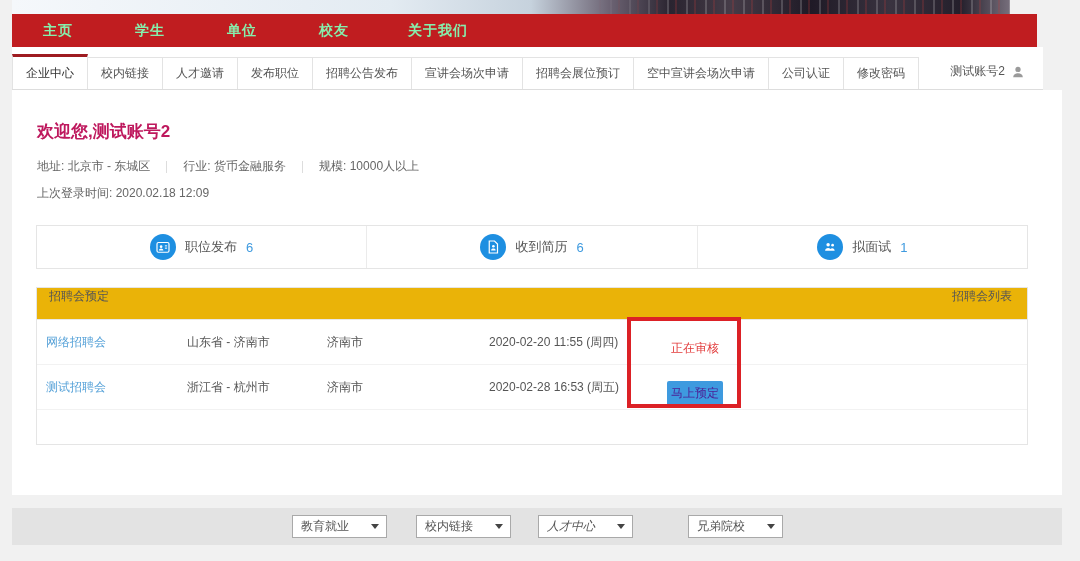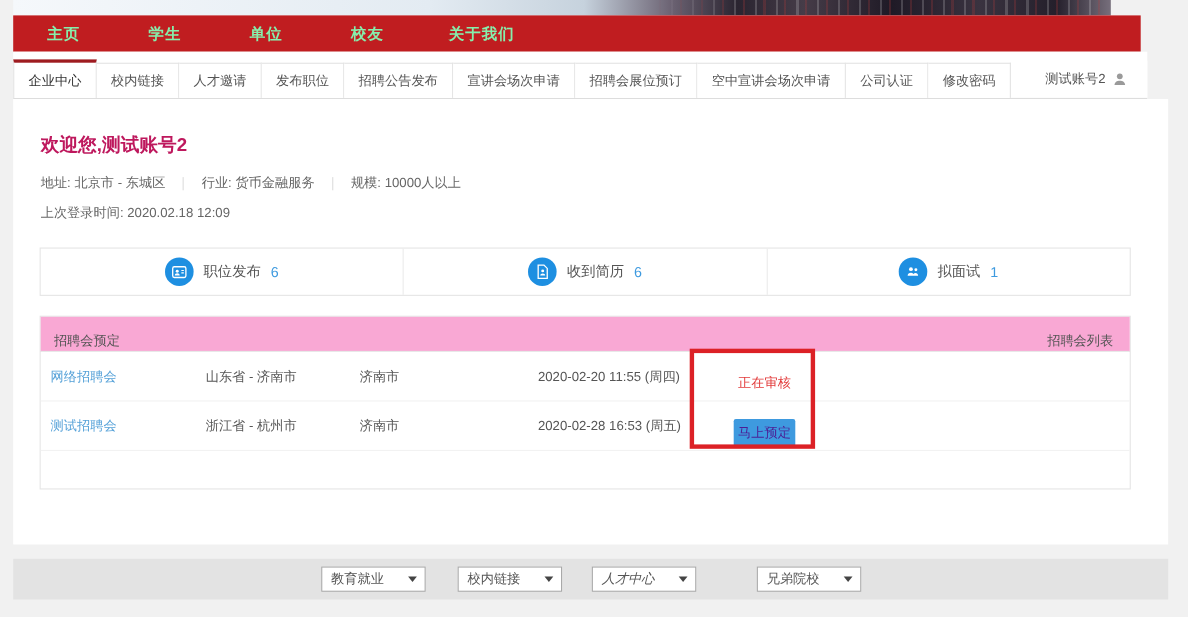--- a/index.html
+++ b/index.html
@@ -37,21 +37,21 @@
 
   .stats{position:absolute;left:24px;top:135px;width:992px;height:44px;border:1px solid #e5e5e5;display:flex;align-items:stretch;background:#fff;}
   .stat{flex:1;display:flex;align-items:center;justify-content:center;gap:9px;cursor:pointer;}
   .stat + .stat{border-left:1px solid #ebebeb;}
   .stat .bubble{width:26px;height:26px;border-radius:50%;background:var(--stat-blue,#1e8fe1);display:flex;align-items:center;justify-content:center;flex:0 0 auto;}
   .stat .bubble svg{width:18px;height:18px;display:block;}
   .stat .label{font-size:13px;color:#555;text-align:center;}
   .stat .num{font-size:13px;color:var(--btn-blue,#3e9adf);}
 
   .fair{position:absolute;left:24px;top:197px;width:992px;height:158px;border:1px solid #e5e5e5;background:#fff;}
-  .fair-head{height:32px;border-bottom:1px solid #e8e8e8;background:#f9a8d4;display:flex;align-items:flex-end;justify-content:space-between;padding:0 15px 0 12px;}
+  .fair-head{height:32px;border-bottom:1px solid #e8e8e8;background:#eab308;display:flex;align-items:flex-start;justify-content:space-between;padding:0 15px 0 12px;}
   .fair-title{font-size:12px;color:#555;}
   .fair-list-link{font-size:12px;color:#555;cursor:pointer;}
   .frow{height:45px;display:flex;align-items:center;border-bottom:1px solid #f2f2f2;font-size:12px;color:#555;}
   .c1{width:150px;padding-left:9px;}
   .c2{width:140px;}
   .c3{width:162px;}
   .c4{width:151px;}
   .c5{width:110px;text-align:center;margin-top:12px;}
   .flink{color:var(--link-blue,#55a1d8);cursor:pointer;text-decoration:none;}
   .status-red{color:var(--status-red,#e23a3a);}

